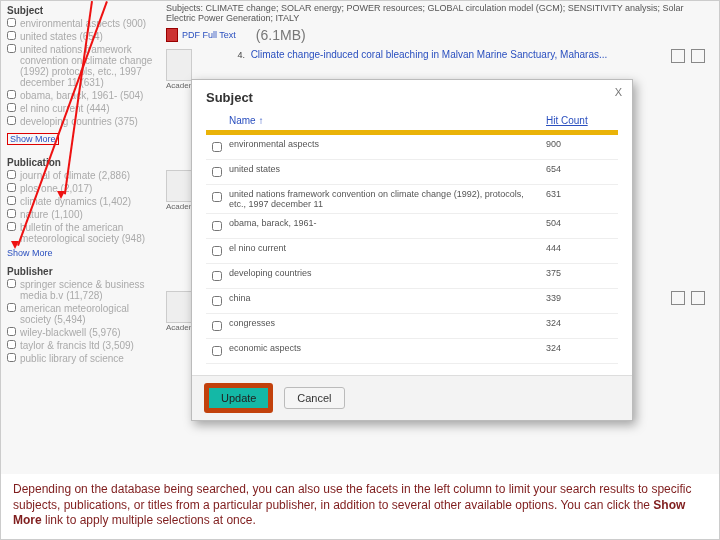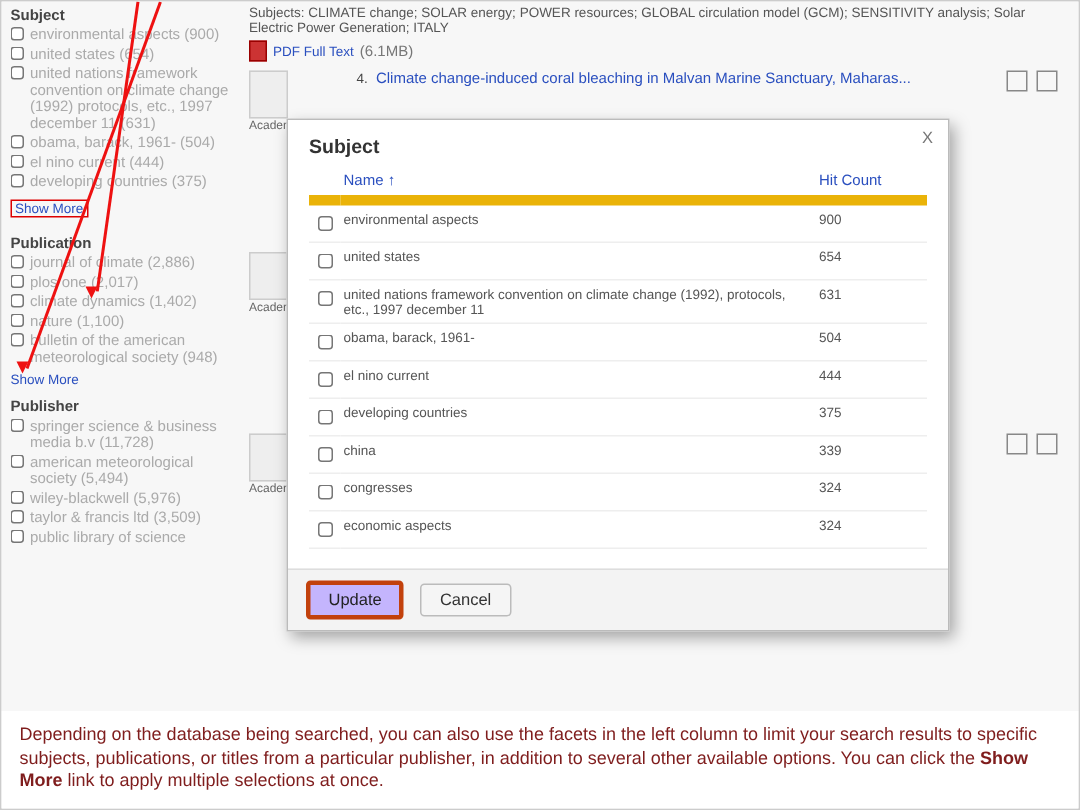--- a/index.html
+++ b/index.html
@@ -9,41 +9,41 @@
 .leftcol h4{color:#444;font-size:10px;margin:4px 0 2px 0;font-weight:bold;}
 .facet{display:flex;align-items:flex-start;gap:4px;margin:2px 0;}
 .facet input{margin:0;width:9px;height:9px;}
 .showmore{color:#2a4fbf;font-size:9px;margin:4px 0 8px 0;cursor:pointer;}
 .redbox{border:1px solid #d00;padding:0 2px;display:inline-block;}
 .results{position:absolute;left:165px;top:0;right:6px;}
 .reshdr{font-size:9px;color:#555;margin:2px 0 4px 0;}
 .pdfrow{display:flex;align-items:center;gap:4px;margin-bottom:6px;}
 .pdfico{width:10px;height:12px;background:#c33;border:1px solid #900;}
 .pdftxt{color:#2a4fbf;font-size:9px;}
-.pdfsz{color:#777;font-size:10px;}
+.pdfsz{color:#777;font-size:14px;margin-left:16px;}
 .resitem{display:flex;gap:8px;margin-bottom:60px;}
 .thumb{width:24px;height:30px;background:#eee;border:1px solid #ccc;flex-shrink:0;}
 .ttxt{font-size:8px;color:#666;}
 .rtitle{color:#2a4fbf;font-size:10px;}
 .ricons{position:absolute;right:8px;}
 .ricons span{display:inline-block;width:12px;height:12px;border:1px solid #888;margin-left:3px;}
 .rnum{color:#444;margin-right:3px;}
 .rbody{flex:1;font-size:9px;color:#555;}
 .modal-backdrop{position:absolute;left:190px;top:78px;width:440px;height:340px;background:#fff;border:1px solid #bbb;box-shadow:3px 4px 10px rgba(0,0,0,.35);}
 .modal-inner{padding:10px 14px 0 14px;}
 .mclose{position:absolute;right:10px;top:6px;color:#777;font-size:11px;cursor:pointer;}
 .mtitle{font-size:13px;color:#333;font-weight:bold;margin-bottom:6px;}
 .mtable{width:100%;border-collapse:collapse;}
-.mtable th{color:#2a4fbf;font-size:10px;font-weight:normal;text-align:left;padding:4px 2px;border-bottom:7px solid #eab308;}
+.mtable th{color:#2a4fbf;font-size:10px;font-weight:normal;text-align:left;padding:4px 2px;border-bottom:5px solid #eab308;}
 .mtable td{font-size:9px;color:#555;padding:4px 2px;border-bottom:1px solid #eee;vertical-align:top;}
 .mtable td.cb{width:16px;}
 .mtable td.cb input{width:10px;height:10px;}
 .mfoot{background:#f3f3f3;border-top:1px solid #ddd;padding:7px 12px;position:absolute;left:0;right:0;bottom:0;}
 .btn{display:inline-block;padding:4px 12px;font-size:11px;border-radius:3px;cursor:pointer;}
-.btn-upd{background:#c4b5fd;border:3px solid #c2410c;color:#222;margin-right:8px;}
+.btn-upd{background:#14b8a6;border:5px solid #c2410c;color:#222;margin-right:8px;}
 .btn-can{background:#f5f5f5;border:1px solid #bbb;color:#333;}
 .arrow1,.arrow2{position:absolute;width:2px;background:#e11;transform-origin:top left;}
 .arrow1{left:105px;top:0;height:260px;transform:rotate(20deg);}
 .arrow2{left:90px;top:0;height:195px;transform:rotate(8deg);}
 .arrowhead{position:absolute;width:0;height:0;border-left:4px solid transparent;border-right:4px solid transparent;border-top:8px solid #e11;}
 .ah1{left:10px;top:240px;}
 .ah2{left:56px;top:190px;}
 .caption{position:absolute;left:0;right:0;bottom:0;padding:8px 12px 10px 12px;background:#fff;font-size:12px;line-height:1.3;color:#7f1d1d;}
 .caption b{font-weight:bold;}
 .blurtxt{color:#aaa;filter:blur(.4px);}
@@ -186,21 +186,21 @@
 
     <div class="modal-backdrop">
       <div class="mclose">X</div>
       <div class="modal-inner">
         <div class="mtitle">Subject</div>
         <table class="mtable">
           <thead>
               <tr>
             <th style="width:16px;"></th>
             <th><span>Name</span> <span>↑</span></th>
-            <th style="width:70px;">Hit Count</th>
+            <th style="width:70px;text-decoration:underline;">Hit Count</th>
           </tr>
             </thead>
           <tbody id="mtbody">
               <tr>
                 <td class="cb"><input type="checkbox" style=""></td>
                 <td>environmental aspects</td>
                 <td>900</td>
               </tr>
               <tr>
                 <td class="cb"><input type="checkbox" style=""></td>

